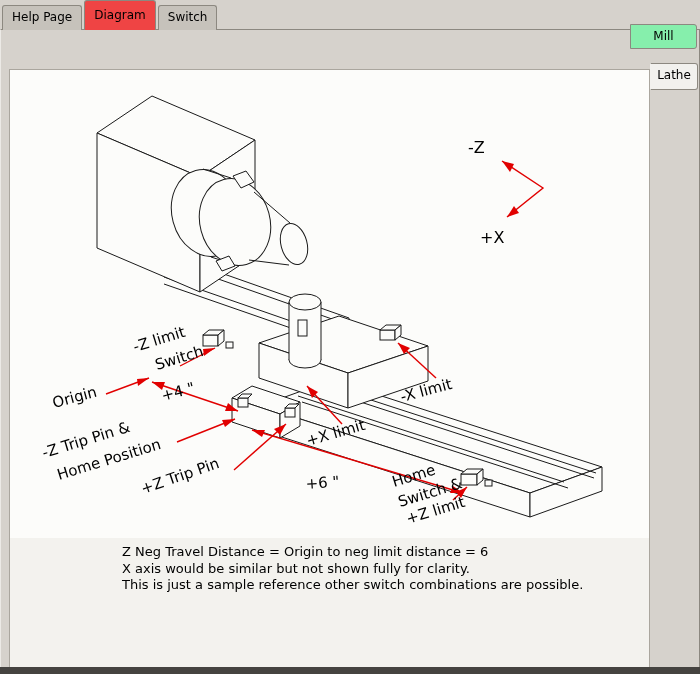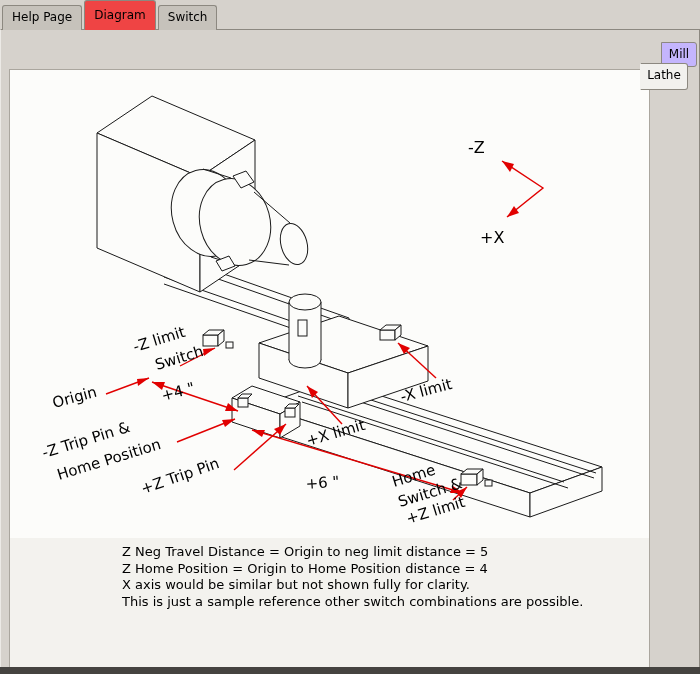--- a/index.html
+++ b/index.html
@@ -49,22 +49,22 @@
   }
   .notes-area div { max-width:470px; }
   .notes-area .gap { }
   
   .side-tab {
     position:absolute; box-sizing:border-box; z-index:6;
     font-size:12px; text-align:center; cursor:default;
     border:1px solid #8c8880; border-radius:0 3px 3px 0;
     padding-top:4px;
   }
-  .side-tab.mill  { top:42px; right:3px; width:36px; height:25px; background:#c4b5fd; }
-  .side-tab.lathe { top:63px; right:12px; width:48px; height:27px; background:#f2f1ee; border-left:1px solid #f2f1ee; }
+  .side-tab.mill  { top:24px; right:3px; width:67px; height:25px; background:#86efac; }
+  .side-tab.lathe { top:63px; right:2px; width:48px; height:27px; background:#f2f1ee; border-left:1px solid #f2f1ee; }
   
   .bottom-strip { position:absolute; left:0; bottom:0; width:700px; height:7px; background:#454340; z-index:8; }
   
   svg { position:absolute; left:0; top:0; }
   svg .mach { fill:#fcfcfa; stroke:#1a1a1a; stroke-width:1; }
   svg .ln   { fill:none; stroke:#1a1a1a; stroke-width:1; }
   svg .red  { stroke:#e10000; stroke-width:1.4; fill:none; }
   svg .redf { fill:#e10000; stroke:none; }
   svg text  { font-family:"DejaVu Sans", "Liberation Sans", sans-serif; font-size:15px; fill:#000; }
   svg text.axis { font-size:16px; }
@@ -198,22 +198,21 @@
           <text x="400" y="372" transform="rotate(-15 400 372)">-X limit</text>
           <text x="304" y="459" transform="rotate(-4 304 459)">+6 "</text>
 
           <text x="392" y="457" transform="rotate(-17 392 457)">Home</text>
           <text x="398" y="477" transform="rotate(-17 398 477)">Switch &amp;</text>
           <text x="406" y="494" transform="rotate(-17 406 494)">+Z limit</text>
         </svg>
       </div>
 
       <div class="notes-area">
-        <div>Z Neg Travel Distance = Origin to neg limit distance = 5</div>
-        <div>Z Home Position = Origin to Home Position distance = 4</div>
+        <div>Z Neg Travel Distance = Origin to neg limit distance = 6</div>
         <div class="gap">X axis would be similar but not shown fully for clarity.</div>
         <div>This is just a sample reference other switch combinations are possible.</div>
       </div>
 
     </div>
   </div>
 
   <div class="side-tab mill">Mill</div>
   <div class="side-tab lathe">Lathe</div>
 

